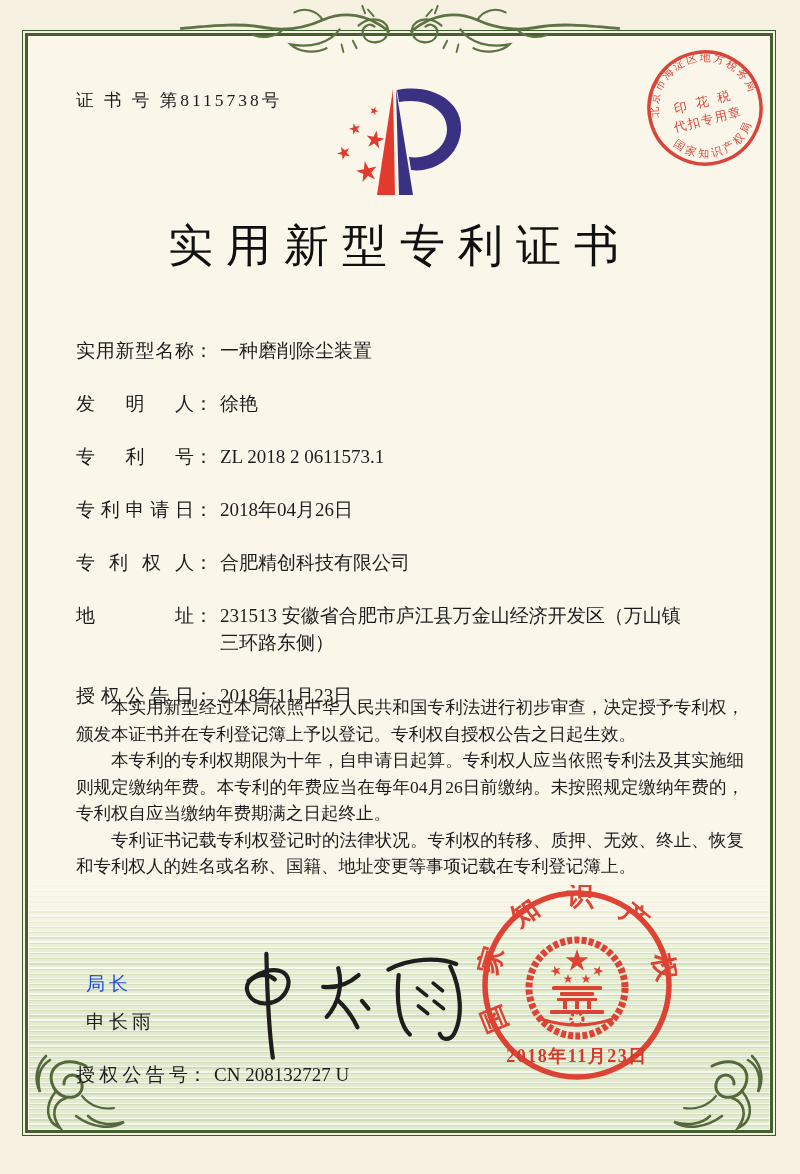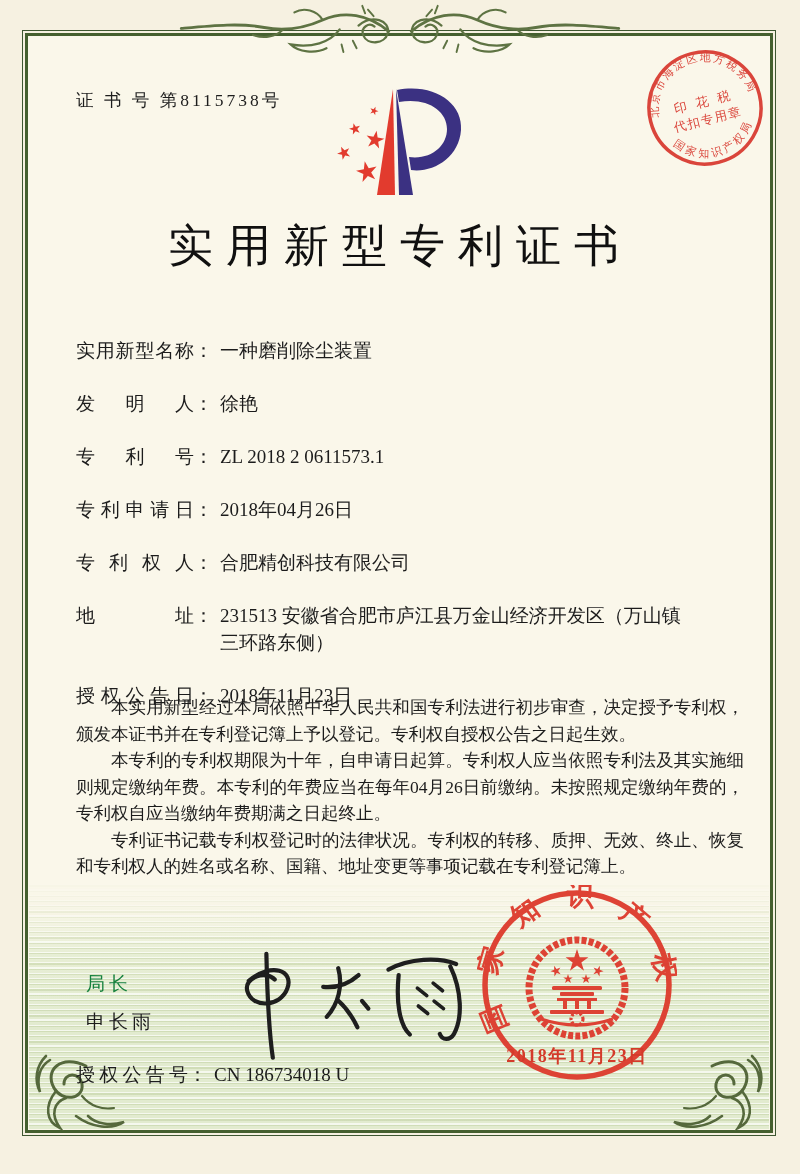--- a/index.html
+++ b/index.html
@@ -52,21 +52,21 @@
   .grant-left{display:flex;width:379px;flex:0 0 379px;}
   .grant-right{display:flex;}
   .grant-right .flabel{width:112px;flex:0 0 112px;}
 
   .paragraphs{
     position:absolute;left:76px;top:694px;width:668px;
     font-size:17.5px;line-height:26.5px;text-align:justify;color:#1c1c1c;
   }
   .paragraphs p{margin:0;text-indent:2em;}
 
-  .signer-title{position:absolute;left:86px;top:971px;font-size:19px;letter-spacing:4px;color:#15803d;}
+  .signer-title{position:absolute;left:86px;top:971px;font-size:19px;letter-spacing:4px;color:#1d4ed8;}
   .signer-name{position:absolute;left:86px;top:1009px;font-size:19px;letter-spacing:4px;color:#1c1c1c;}
   .signature{position:absolute;left:212px;top:942px;width:264px;height:120px;}
 
   .big-seal{position:absolute;left:477px;top:885px;width:200px;height:200px;opacity:.95;}
   .seal-date{
     position:absolute;left:467px;top:1044px;width:220px;text-align:center;
     color:#d43a2a;font-size:18px;letter-spacing:1.5px;font-weight:600;z-index:3;
   }
   .footer{
     position:absolute;left:0;right:0;top:1096px;text-align:center;
@@ -194,21 +194,21 @@
       </div>
       <div class="frow grant">
         <span class="grant-left">
           <span class="flabel">授权公告日</span>
             <span class="fcolon">：</span>
           <span class="fvalue">2018年11月23日</span>
         </span>
         <span class="grant-right">
           <span class="flabel">授权公告号</span>
             <span class="fcolon">：</span>
-          <span class="fvalue">CN 186734018 U</span>
+          <span class="fvalue">CN 208132727 U</span>
         </span>
       </div>
     </div>
 
     <div class="paragraphs">
       <p>本实用新型经过本局依照中华人民共和国专利法进行初步审查，决定授予专利权，颁发本证书并在专利登记簿上予以登记。专利权自授权公告之日起生效。</p>
       <p>本专利的专利权期限为十年，自申请日起算。专利权人应当依照专利法及其实施细则规定缴纳年费。本专利的年费应当在每年04月26日前缴纳。未按照规定缴纳年费的，专利权自应当缴纳年费期满之日起终止。</p>
       <p>专利证书记载专利权登记时的法律状况。专利权的转移、质押、无效、终止、恢复和专利权人的姓名或名称、国籍、地址变更等事项记载在专利登记簿上。</p>
     </div>
 

